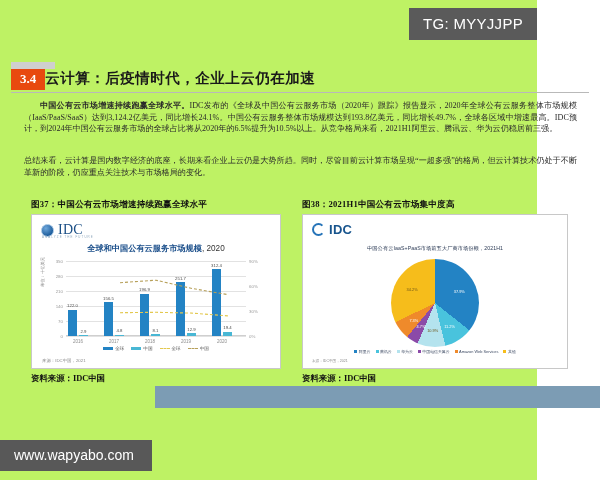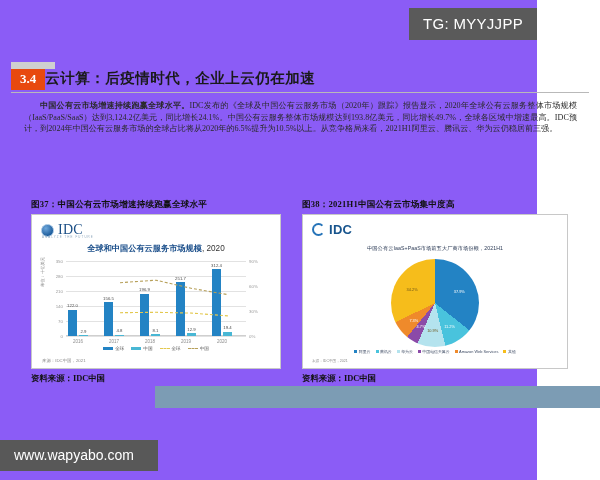--- a/index.html
+++ b/index.html
@@ -2,36 +2,36 @@
 <html><head>
 <meta charset="utf-8">
 <style>
   * { box-sizing: border-box; margin: 0; padding: 0; }
   html, body {
     width: 600px; height: 480px;
     background: #ffffff;
     font-family: "Liberation Serif", "DejaVu Serif", serif;
     overflow: hidden;
   }
-  .page { position: relative; width: 537px; height: 480px; background: #8b5cf6; }
+  .page { position: relative; width: 537px; height: 480px; background: #bef264; }
 
   
   .wm-top {
     position: absolute; top: 8px; right: 0;
     background: #5a5a5a; color: #fff;
     font-family: "Liberation Sans", sans-serif;
     font-size: 15px; letter-spacing: .3px;
     padding: 7px 14px 8px 14px;
   }
   .wm-bottom {
     position: absolute; left: 0; top: 440px;
     background: #585858; color: #fff;
     font-family: "Liberation Sans", sans-serif;
     font-size: 14px;
-    padding: 7px 24px 8px 14px;
+    padding: 7px 18px 8px 14px;
   }
 
   
   .hdr-graybar {
     position: absolute; left: 11px; top: 62px;
     width: 44px; height: 7px; background: #cfcfcf;
   }
   .sec-head { position: absolute; left: 11px; top: 69px; display: flex; }
   .sec-num {
     background: #e8490f; color: #fff;
@@ -222,20 +222,21 @@
   <div class="hdr-graybar"></div>
   <div class="sec-head">
     <div class="sec-num">3.4</div>
     <div class="sec-title">云计算：后疫情时代，企业上云仍在加速</div>
   </div>
   <div class="hdr-rule"></div>
 
   <div class="para p1">
     <b>中国公有云市场增速持续跑赢全球水平。</b><span>IDC发布的《全球及中国公有云服务市场（2020年）跟踪》报告显示，2020年全球公有云服务整体市场规模（IaaS/PaaS/SaaS）达到3,124.2亿美元，同比增长24.1%。中国公有云服务整体市场规模达到193.8亿美元，同比增长49.7%，全球各区域中增速最高。IDC预计，到2024年中国公有云服务市场的全球占比将从2020年的6.5%提升为10.5%以上。从竞争格局来看，2021H1阿里云、腾讯云、华为云仍稳居前三强。</span>
   </div>
+  <div class="para p2">总结来看，云计算是国内数字经济的底座，长期来看企业上云仍是大势所趋。同时，尽管目前云计算市场呈现“一超多强”的格局，但云计算技术仍处于不断革新的阶段，仍应重点关注技术与市场格局的变化。</div>
 
   <div class="fig fig-left">
     <div class="fig-cap">图37：中国公有云市场增速持续跑赢全球水平</div>
     <div class="fig-box">
 
       <div class="idc-logo idc-left">
         <span class="idc-dot"></span>
         <span class="idc-word">IDC</span>
       </div>
       <div class="idc-tag">ANALYZE THE FUTURE</div>

